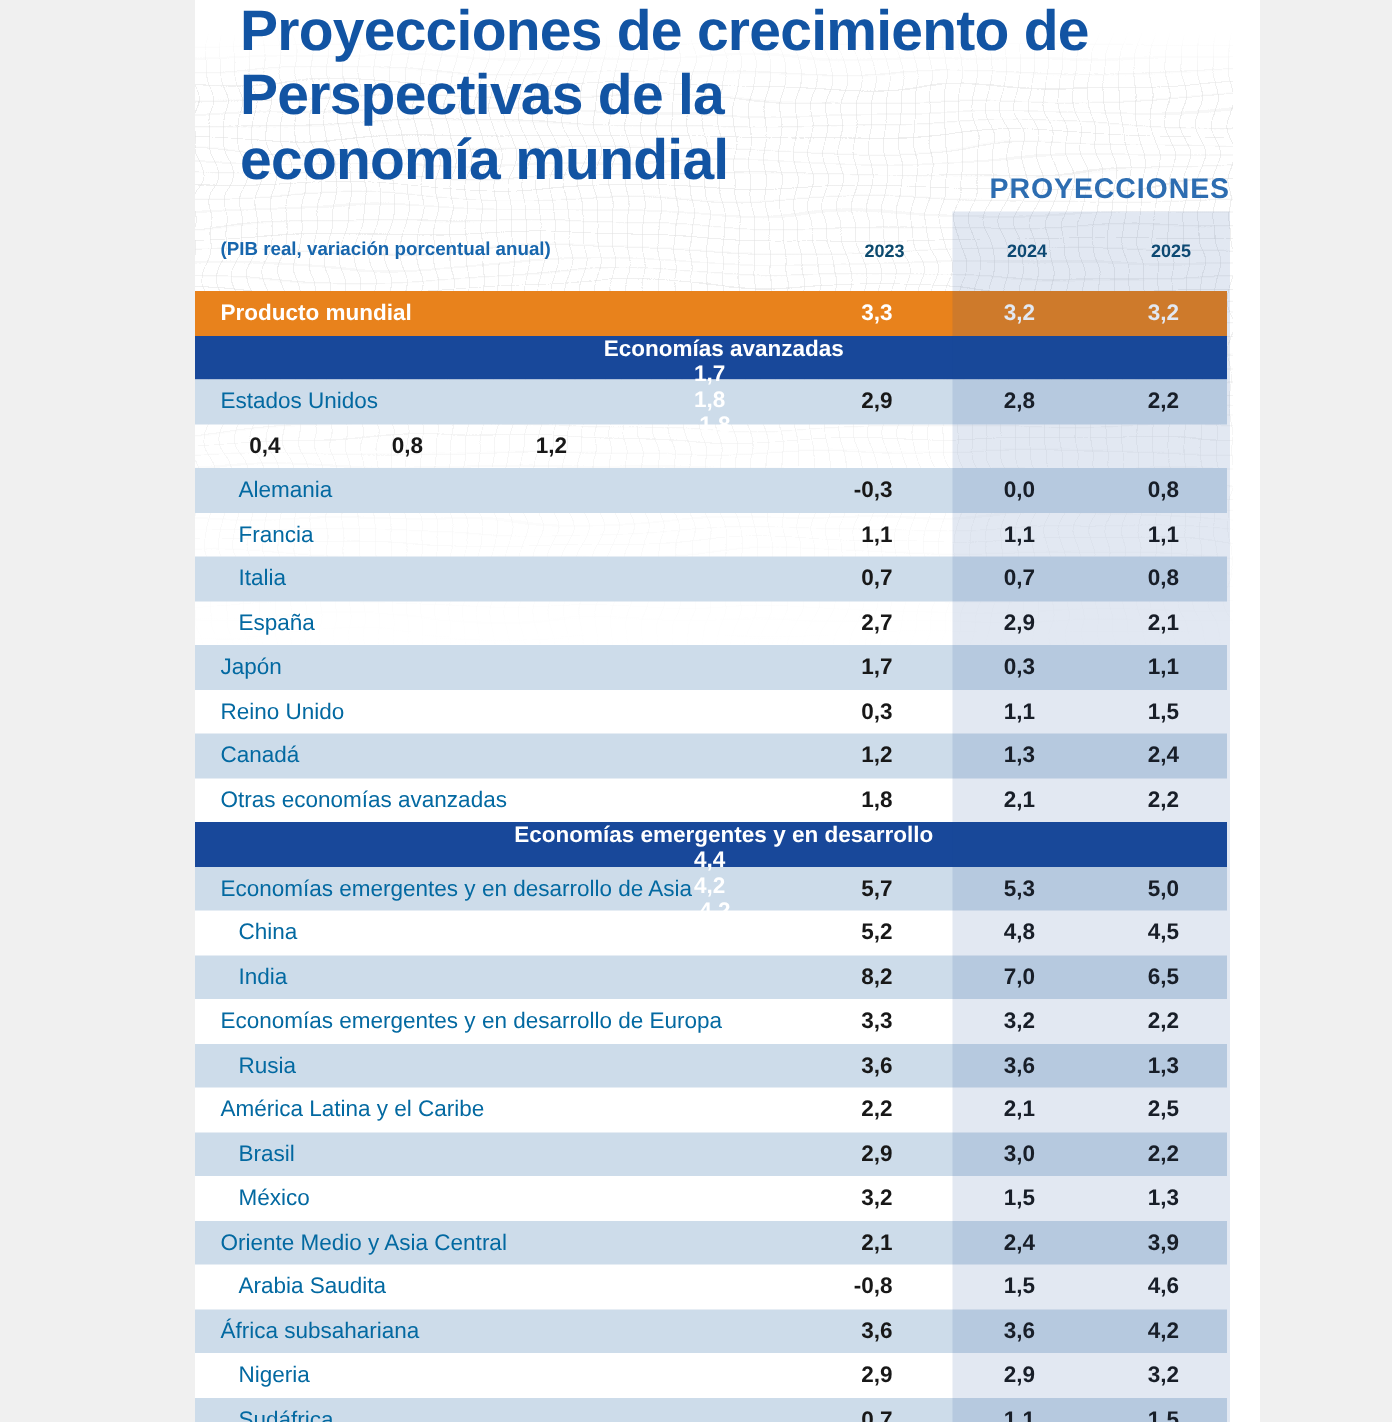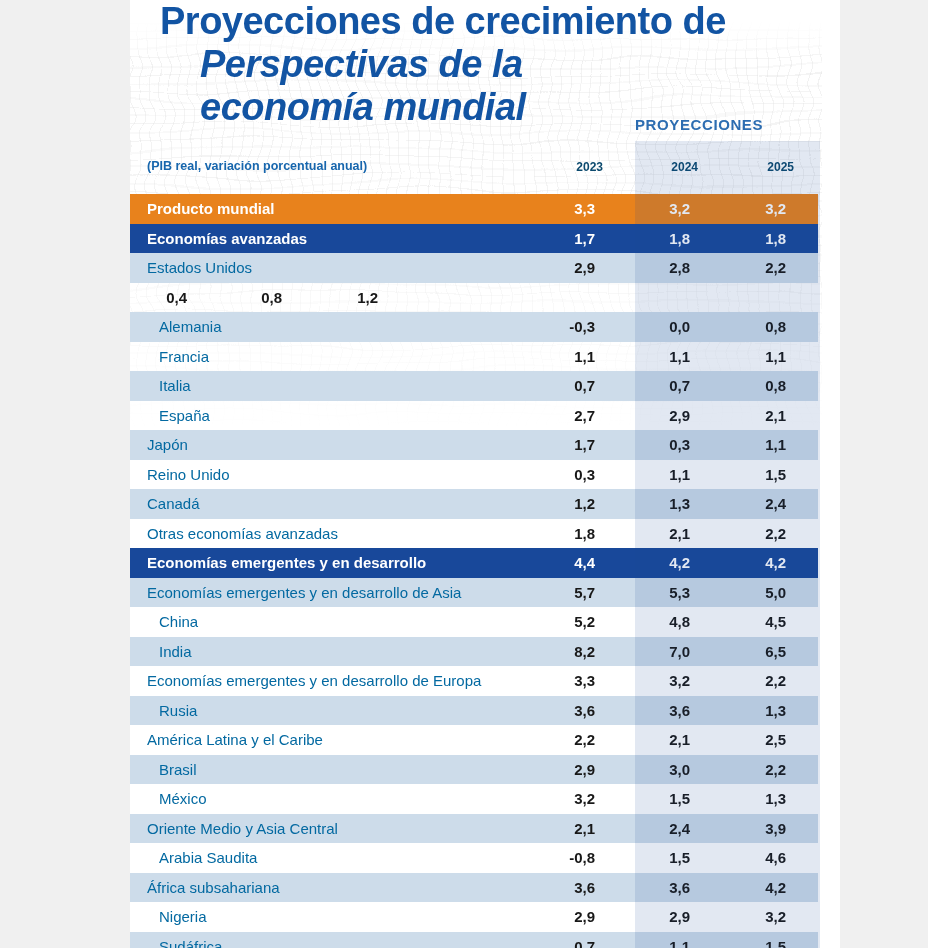--- a/index.html
+++ b/index.html
@@ -13,24 +13,24 @@
     position:absolute;left:130px;top:0;width:710px;height:948px;
     background:var(--content-background,#ffffff);
   }
   .mesh{position:absolute;left:0;top:22px;z-index:0;pointer-events:none;}
   .title{
     position:absolute;left:30px;top:0;z-index:2;margin:0;
     font-size:38px;line-height:43px;font-weight:bold;letter-spacing:-0.5px;
     color:var(--title-blue,#1254a3);
   }
   .title .line{display:block;}
-  .title .italic{font-style:italic;margin-left:40px;}
+  .title .italic{}
   .proj-label{
     position:absolute;left:505px;top:116px;width:185px;z-index:2;
-    text-align:left;font-size:15px;font-weight:bold;letter-spacing:0.6px;
+    text-align:right;font-size:19px;font-weight:bold;letter-spacing:0.6px;
     color:var(--projections-blue,#2d6db1);
   }
   .proj-band{
     position:absolute;left:505px;top:141px;width:185px;height:807px;z-index:6;
     background:var(--projection-band,rgba(26,74,155,0.125));
     pointer-events:none;
   }
   .head{
     position:absolute;left:0;top:148px;width:690px;height:44px;z-index:2;
     display:flex;align-items:center;padding-bottom:7px;box-sizing:border-box;
@@ -45,21 +45,21 @@
     overflow:hidden;
   }
   .row{height:29.5px;display:flex;align-items:center;font-size:15px;}
   .row .lbl{flex:1;padding-left:17px;color:#0369a1;white-space:nowrap;}
   .row.indent .lbl{padding-left:29px;}
   .row .val{font-weight:bold;color:#181818;}
   .row .c1{padding-right:38px;} .row .c2{padding-right:38px;}
   .row .c3{width:90px;padding-right:32px;}
   .row.shaded{background:var(--row-light-blue,#cddcea);}
   .row.world{background:var(--world-orange,#e8821c);}
-  .row.group{background:var(--group-blue,#18489a);}
+  .row.group{background:var(--group-blue,#18489a);flex-direction:column;}
   .row.world .lbl,.row.world .val,.row.group .lbl,.row.group .val{color:#ffffff;font-weight:bold;}
 </style>
 </head>
 <body>
 
 <div class="page">
   <div class="content">
 
     <svg class="mesh" width="692" height="410" viewBox="0 0 692 410" aria-hidden="true">
       <defs>

